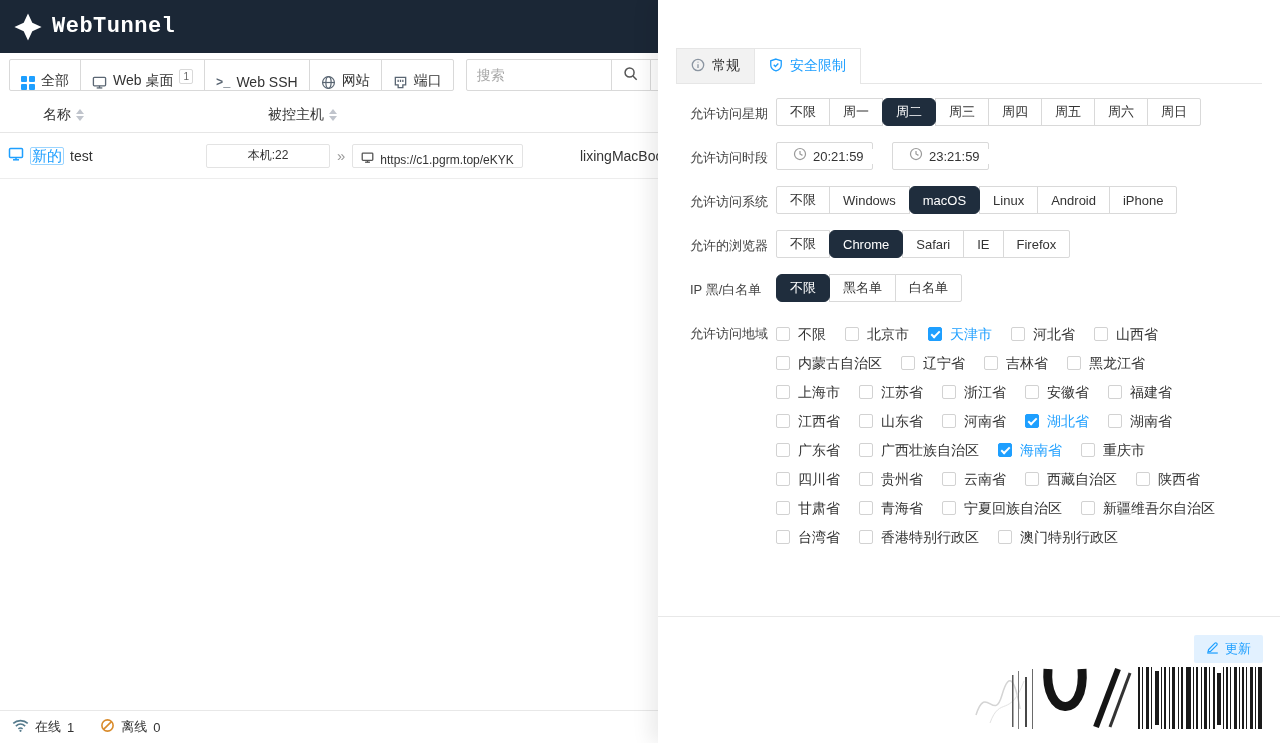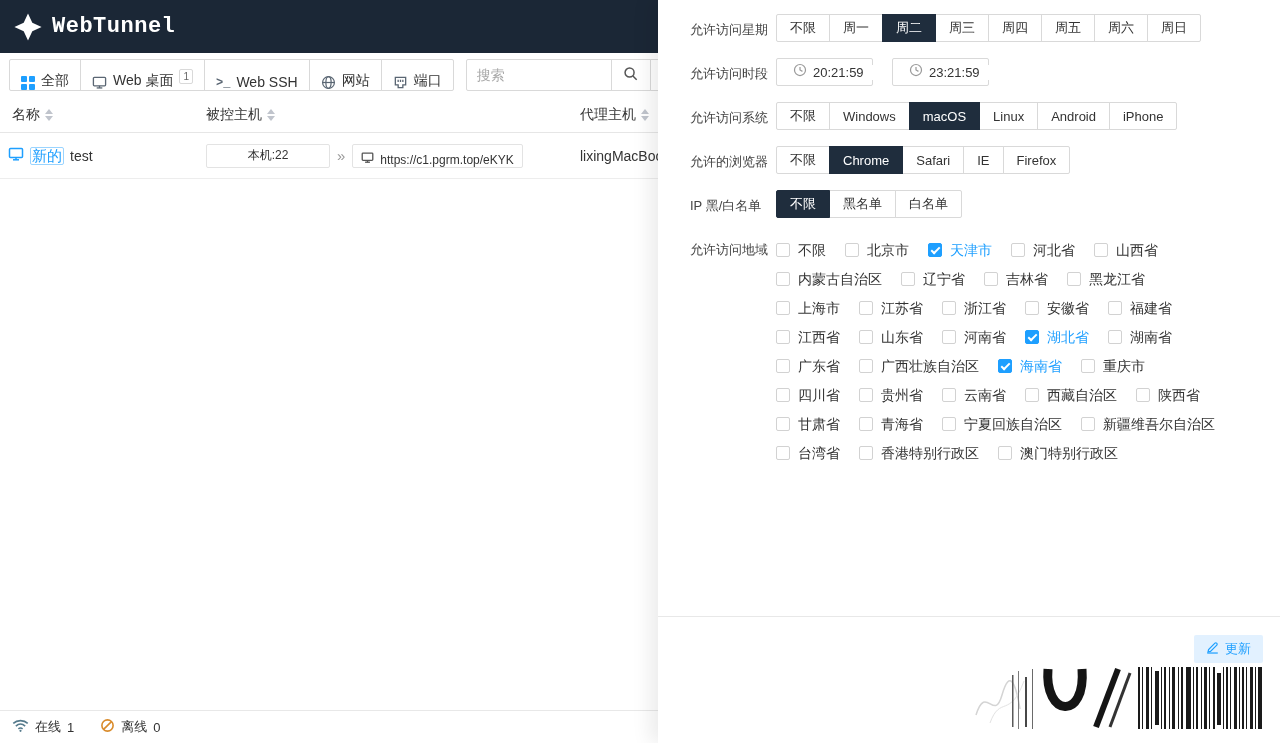--- a/index.html
+++ b/index.html
@@ -24,21 +24,21 @@
   .term-glyph { font-family:"Liberation Mono","DejaVu Sans Mono",monospace; font-size:12px; color:#5a6673; font-weight:bold; }
 
   .search-group { display:flex; margin-left:12px; }
   .search-input { width:146px; height:32px; border:1px solid #d9d9d9; border-radius:2px 0 0 2px; padding:0 10px; font-size:14px; color:#333; }
   .search-input::placeholder { color:#a9a9a9; }
   .icon-btn { height:32px; border:1px solid #d9d9d9; background:#fff; display:flex; align-items:center; justify-content:center; margin-left:-1px; }
   .search-btn { width:40px; }
   .more-btn { width:31px; border-radius:0 2px 2px 0; }
 
   .thead { display:flex; align-items:center; height:36px; border-bottom:1px solid #e6e6e6; font-size:14px; color:#333; }
-  .th { display:flex; align-items:center; padding-left:12px; }
+  .th { display:flex; align-items:center; padding-left:12px;margin-left:31px; }
   .th-name { width:194px; } .th-host { width:374px; } .th-proxy { flex:1; }
   .sort { display:inline-flex; flex-direction:column; gap:2px; margin-left:5px; cursor:pointer; }
   .sort i { display:block; width:0; height:0; border-left:4px solid transparent; border-right:4px solid transparent; }
   .sort .up { border-bottom:5px solid #c0c4cc; }
   .sort .down { border-top:5px solid #c0c4cc; }
 
   .trow { display:flex; align-items:center; height:46px; border-bottom:1px solid #ededed; font-size:14px; }
   .td { display:flex; align-items:center; padding-left:12px; }
   .td-name { width:194px; gap:6px; padding-left:8px; }
   .td-host { width:374px; }  .td-proxy { flex:1; white-space:nowrap; overflow:hidden; }
@@ -61,21 +61,21 @@
   .tab.active { background:#fff; color:#1E9FFF; }
   .tab.active::after { content:""; position:absolute; left:0; right:0; bottom:-1px; height:1px; background:#fff; }
 
   .drawer-form { flex:1; padding:14px 18px 0 32px; overflow:hidden; }
   .form-row { display:flex; align-items:flex-start; margin-bottom:16px; }
   .form-label { width:86px; flex:none; font-size:13px; color:#444; padding-top:7px; }
   .seg { display:flex; }
   .seg-btn { height:28px; padding:0 13px; border:1px solid #d9d9d9; margin-left:-1px; background:#fff; font-size:13px; color:#333; display:flex; align-items:center; }
   .seg-btn:first-child { margin-left:0; border-radius:2px 0 0 2px; }
   .seg-btn:last-child { border-radius:0 2px 2px 0; }
-  .seg-btn.sel { background:#1f2d3d; border-color:#1f2d3d; color:#fff; position:relative; z-index:1; }
+  .seg-btn.sel { background:#1f2d3d; border-color:#1f2d3d; color:#fff; position:relative; z-index:1;border-radius:6px; }
 
   .time-wrap { display:flex; gap:19px; }
   .time-input { width:97px; height:28px; border:1px solid #d9d9d9; border-radius:2px; display:flex; align-items:center; gap:6px; padding:0 16px; }
   .time-input input { border:none; width:62px; font-size:13px; color:#333; }
 
   .checklist { width:464px; display:flex; flex-wrap:wrap; padding-top:6px; }
   .chk { display:flex; align-items:center; margin:0 19px 9px 0; font-size:14px; color:#333; cursor:pointer; line-height:20px; }
   .chk .box { position:relative; width:14px; height:14px; border:1px solid #d2d2d2; border-radius:2px; background:#fff; margin-right:8px; flex:none; }
   .chk.checked .box { background:#1E9FFF; border-color:#1E9FFF; }
   .chk.checked .box::after { content:""; position:absolute; left:2px; top:3px; width:7px; height:3px; border-left:2px solid #fff; border-bottom:2px solid #fff; transform:rotate(-45deg); }
@@ -246,20 +246,41 @@
           </svg>
       </span>
       <span>离线</span>
       <span>0</span>
     </span>
   </div>
 </div>
 
 <div class="drawer">
 
+  <div class="tabs">
+    <div class="tab">
+      <span>
+        <svg width="14" height="14" viewBox="0 0 16 16" fill="none" stroke="#8b95a1" stroke-width="1.5">
+            <circle cx="8" cy="8" r="6.5"></circle>
+            <line x1="8" y1="7" x2="8" y2="11.5"></line>
+            <line x1="8" y1="4.4" x2="8" y2="5"></line>
+          </svg>
+      </span>
+      <span>常规</span>
+    </div>
+    <div class="tab active">
+      <span>
+        <svg width="14" height="14" viewBox="0 0 16 16" fill="none" stroke="#1E9FFF" stroke-width="1.5">
+            <path d="M8 1.2 L14 3.2 V8 c0 3.8 -2.8 5.8 -6 6.8 C4.8 13.8 2 11.8 2 8 V3.2 Z"></path>
+            <path d="M5.4 7.8 L7.3 9.7 L10.7 6.2"></path>
+          </svg>
+      </span>
+      <span>安全限制</span>
+    </div>
+  </div>
 
   <div class="drawer-form">
     <div class="form-row">
       <span class="form-label">允许访问星期</span>
       <div class="seg">
           <button class="seg-btn">不限</button>
           <button class="seg-btn">周一</button>
           <button class="seg-btn sel">周二</button>
           <button class="seg-btn">周三</button>
           <button class="seg-btn">周四</button>

